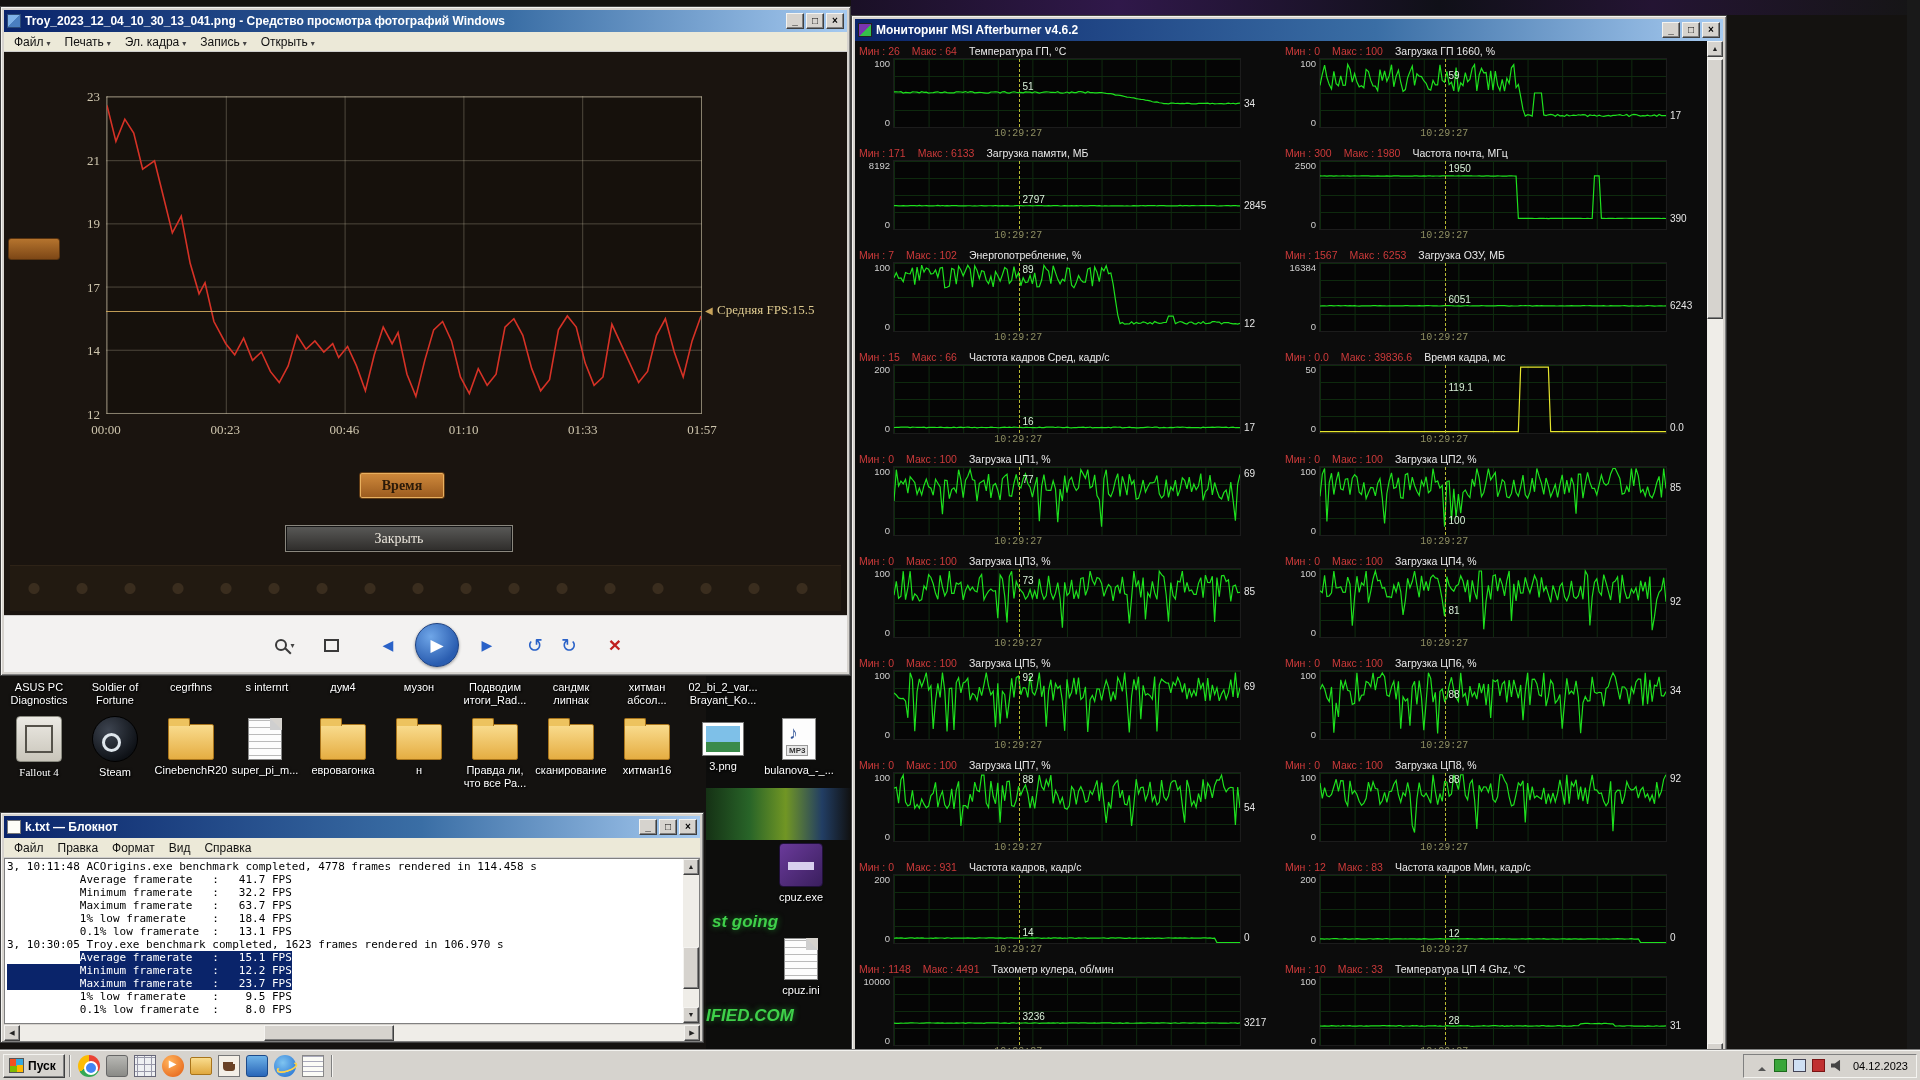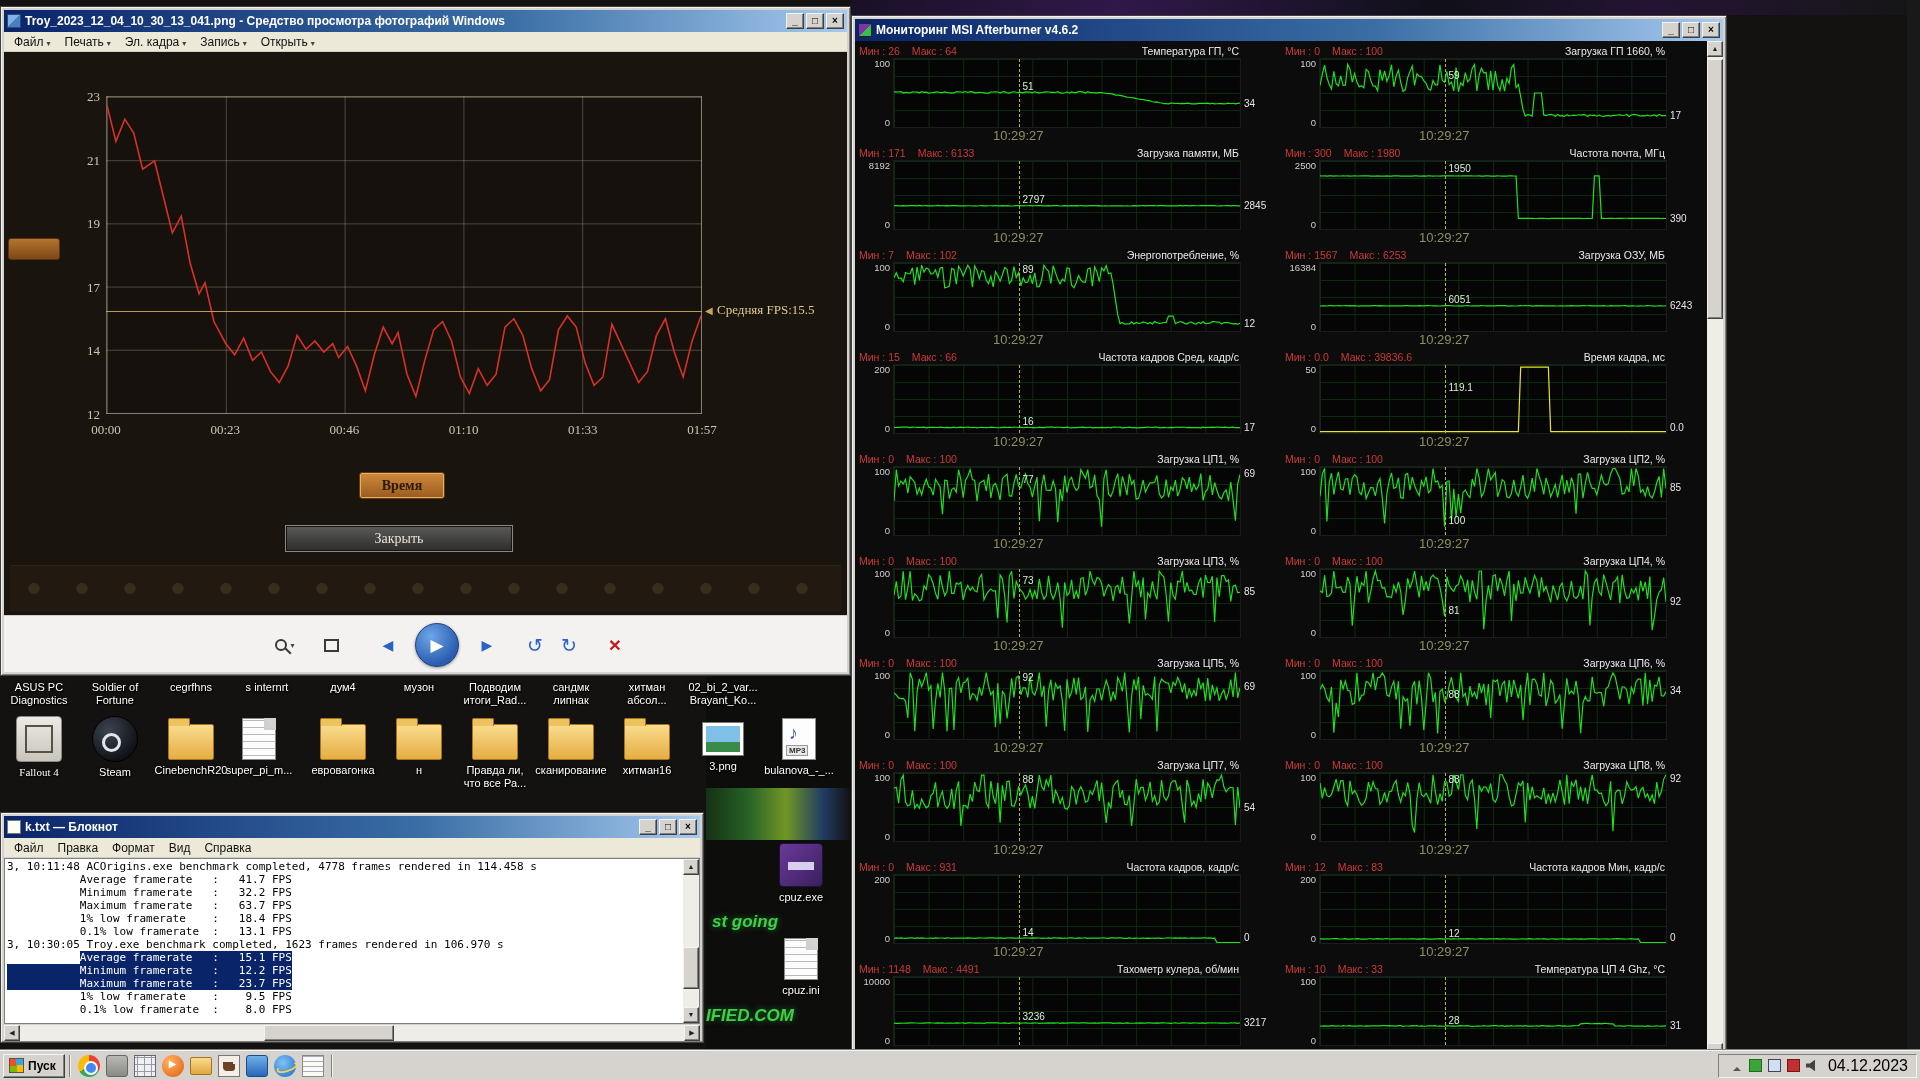--- a/index.html
+++ b/index.html
@@ -44,31 +44,31 @@
   #tool-play span{color:#fff;font-size:17px;}
 
   
   #ab{left:851px;top:15px;width:876px;height:1048px;z-index:30;}
   .ico-ab{background:linear-gradient(135deg,#7a34b0 50%,#35c04a 50%);border:1px solid #222;}
   #ab-cols{position:absolute;left:3px;right:19px;top:25px;bottom:3px;display:flex;background:#0c0c0c;}
   .ab-col{flex:1;padding-top:2px;overflow:hidden;}
   .ab-cell{height:101px;margin:0 2px 1px 2px;}
   .ab-head{height:15px;display:flex;font-size:10.5px;align-items:center;padding:0 40px 0 2px;}
   .ab-min,.ab-max{color:#cc3a3a;margin-right:12px;white-space:nowrap;}
-  .ab-title{flex:1;text-align:right;color:#eaeaea;white-space:nowrap;}
+  .ab-title{flex:1;color:#eaeaea;white-space:nowrap;}
   .ab-body{height:70px;display:flex;}
   .ab-y{width:36px;display:flex;flex-direction:column;justify-content:space-between;align-items:flex-end;padding-right:3px;font-size:9.5px;color:#d0d0d0;}
   .ab-plot{flex:1;position:relative;background:#050505;border:1px solid #1c1c1c;background-image:linear-gradient(to right,#0e2a0e 1px,transparent 1px),linear-gradient(to bottom,#0e2a0e 1px,transparent 1px);background-size:10% 100%,100% 25%;}
   .ab-plot svg{position:absolute;left:0;top:0;width:100%;height:100%;}
   .ab-cursor{position:absolute;top:0;bottom:0;left:36%;width:0;border-left:1px dashed #b8b832;}
   .ab-cursorval{position:absolute;font-size:10px;color:#d8f0d8;white-space:nowrap;}
   .ab-rightcol{width:38px;position:relative;}
   .ab-rightval{position:absolute;left:3px;font-size:10px;color:#e6e6e6;white-space:nowrap;}
   .ab-foot{height:13px;position:relative;margin:0 38px 0 36px;}
-  .ab-ts{position:absolute;left:36%;transform:translateX(-50%);font-size:13px;color:#8f8f62;white-space:nowrap;}
+  .ab-ts{position:absolute;left:36%;transform:translateX(-50%);font-size:10px;color:#8f8f62;white-space:nowrap;font-family:Liberation Mono, monospace;}
 
   
   #np{left:0;top:812px;width:704px;height:231px;z-index:40;}
   .ico-note{background:#fdfdf8;border:1px solid #777;}
   #np-body{position:relative;height:166px;background:#fff;border:1px solid #808080;overflow:hidden;}
   #np-pre{position:absolute;left:0;top:0;right:16px;bottom:0;font:11px/13px "DejaVu Sans Mono",monospace;white-space:pre;color:#000;padding:1px 0 0 2px;}
   .npsel{background:#0a246a;color:#fff;}
   .sb{position:absolute;background:#efede8;}
   .sb-btn{position:absolute;width:16px;height:16px;background:#d6d3ce;border:1px solid;border-color:#f4f3f0 #404040 #404040 #f4f3f0;box-shadow:inset -1px -1px 0 #808080;font-size:7px;text-align:center;line-height:14px;color:#222;}
   .sb-thumb{position:absolute;background:#d6d3ce;border:1px solid;border-color:#f4f3f0 #404040 #404040 #f4f3f0;box-shadow:inset -1px -1px 0 #808080;}
@@ -120,21 +120,21 @@
   .internet-explorer-icon::after{content:"";position:absolute;left:2px;top:8px;width:18px;height:5px;border-radius:50%;border:2px solid #ffd24a;border-top-color:transparent;transform:rotate(-18deg);}
   .notepad-icon{background:#fbfbf6;border:1px solid #888;background-image:linear-gradient(#aab 1px,transparent 1px);background-size:100% 5px;background-position:0 5px;}
   #tray{margin-left:auto;height:24px;display:flex;align-items:center;padding:0 8px;border:1px solid;border-color:#808080 #f4f3f0 #f4f3f0 #808080;}
   .tray-ico{width:13px;height:13px;margin:0 3px;position:relative;flex:none;}
   .hidden-icons-arrow{background:none;}
   .hidden-icons-arrow::after{content:"";position:absolute;left:3px;top:4px;border:4px solid transparent;border-bottom-color:#555;}
   .green-status-icon{background:#3aa63a;border:1px solid #1d6a1d;}
   .display-icon{background:#cfe0f4;border:1px solid #445;}
   .red-status-icon{background:#c03030;border:1px solid #7a1414;}
   .volume-icon{background:#444;clip-path:polygon(0 35%,30% 35%,70% 5%,70% 95%,30% 65%,0 65%);}
-  #tray-date{font-size:16px;color:#000;margin-left:6px;white-space:nowrap;}
+  #tray-date{font-size:11px;color:#000;margin-left:6px;white-space:nowrap;}
 
   #desk-icons{position:absolute;left:0;top:0;width:1920px;height:1080px;z-index:3;}
 </style>
 </head>
 <body>
 
 <div id="screen">
 
   <div id="wp-art-top"></div>
   <div id="wp-art-rightsliver"></div>
@@ -214,21 +214,21 @@
         <div class="desk-label">
           <div>Steam</div>
         </div>
       </div>
       <div class="desk-item" style="left: 154px; top: 716px;">
         <div class="di folder"></div>
         <div class="desk-label">
           <div>CinebenchR20</div>
         </div>
       </div>
-      <div class="desk-item" style="left: 222px; top: 716px;">
+      <div class="desk-item" style="left: 228px; top: 716px;">
         <div class="di file"></div>
         <div class="desk-label">
           <div>super_pi_m...</div>
         </div>
       </div>
       <div class="desk-item" style="left: 306px; top: 716px;">
         <div class="di folder"></div>
         <div class="desk-label">
           <div>евровагонка</div>
         </div>

